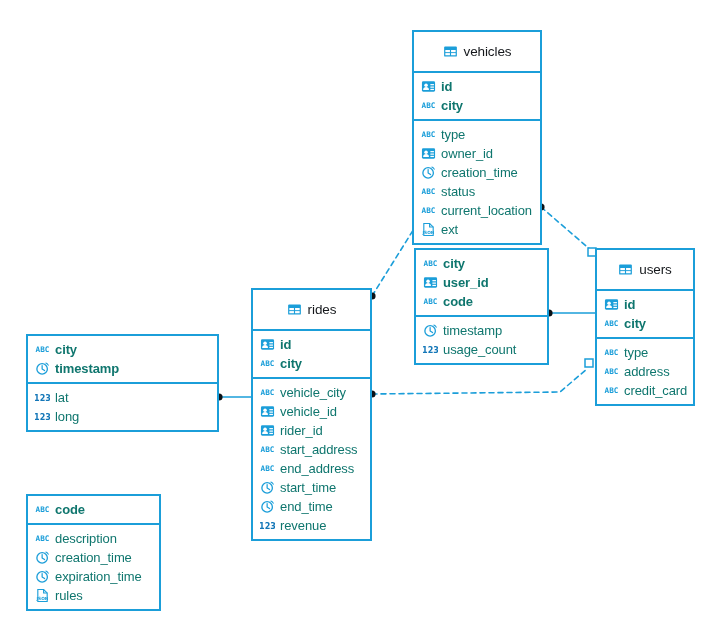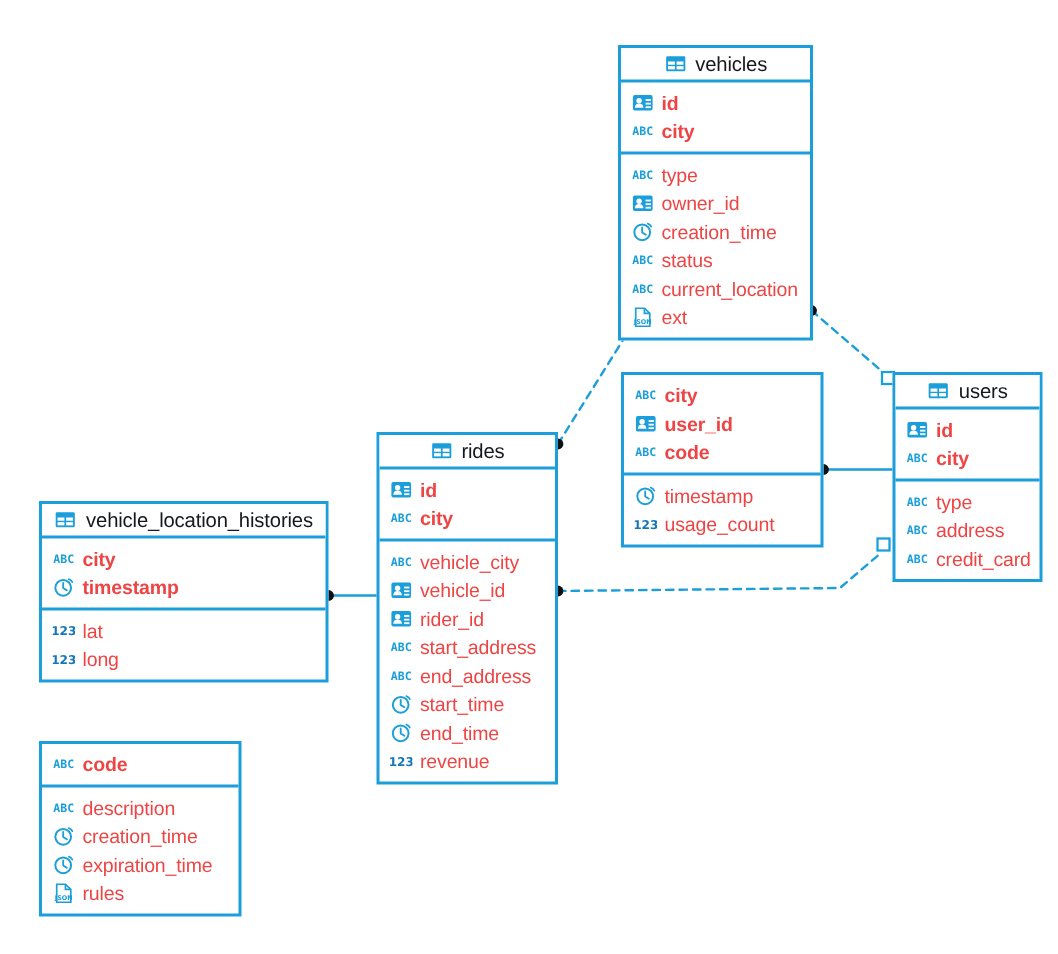--- a/index.html
+++ b/index.html
@@ -31,21 +31,21 @@
   }
   .entity {
     position: absolute;
     box-sizing: border-box;
     border: 2px solid #1B9ED9;
     background: #ffffff;
     z-index: 2;
   }
   .entity-header {
     box-sizing: border-box;
-    height: 23px;
+    height: 41px;
     border-bottom: 2px solid #1B9ED9;
     display: flex;
     align-items: center;
     justify-content: center;
     gap: 6px;
     padding: 0 20px;
     background: #ffffff;
   }
   .entity-title {
     font-size: 13.5px;
@@ -63,21 +63,21 @@
   .field {
     display: flex;
     align-items: center;
     gap: 5px;
     height: 19px;
     padding: 0 8px 0 7px;
     white-space: nowrap;
   }
   .field-name {
     font-size: 13px;
-    color: #ef4444;
+    color: #0f766e;
     letter-spacing: -0.1px;
   }
   .field.key .field-name {
     font-weight: bold;
   }
   .ico {
     width: 15px;
     height: 15px;
     flex: 0 0 15px;
     display: block;
@@ -437,32 +437,20 @@
             <span class="ico">
               <svg viewBox="0 0 16 16" width="15" height="15">
                 <text x="8" y="11.2" text-anchor="middle" fill="#1477b8" font-family="&quot;DejaVu Sans&quot;, sans-serif" font-size="8.6" font-weight="bold">123</text>
               </svg>
             </span>
             <span class="field-name">revenue</span>
           </div>
         </div>
       </div>
       <div class="entity" style="left: 26px; top: 334px; width: 193px;">
-        <div class="entity-header">
-          <span class="ico">
-            <svg viewBox="0 0 16 16" width="15" height="15">
-              <rect x="1.2" y="2.6" width="13.6" height="10.8" rx="1" fill="#1B9ED9"></rect>
-              <rect x="2.5" y="6.4" width="4.9" height="2.3" fill="#ffffff"></rect>
-              <rect x="8.6" y="6.4" width="4.9" height="2.3" fill="#ffffff"></rect>
-              <rect x="2.5" y="9.7" width="4.9" height="2.3" fill="#ffffff"></rect>
-              <rect x="8.6" y="9.7" width="4.9" height="2.3" fill="#ffffff"></rect>
-            </svg>
-          </span>
-          <span class="entity-title">vehicle_location_histories</span>
-        </div>
         <div class="field-group">
           <div class="field key">
             <span class="ico">
               <svg viewBox="0 0 16 16" width="15" height="15">
                 <text x="8" y="10.8" text-anchor="middle" fill="#1B9ED9" font-family="&quot;DejaVu Sans Mono&quot;, monospace" font-size="8.2" font-weight="bold">ABC</text>
               </svg>
             </span>
             <span class="field-name">city</span>
           </div>
           <div class="field key">

